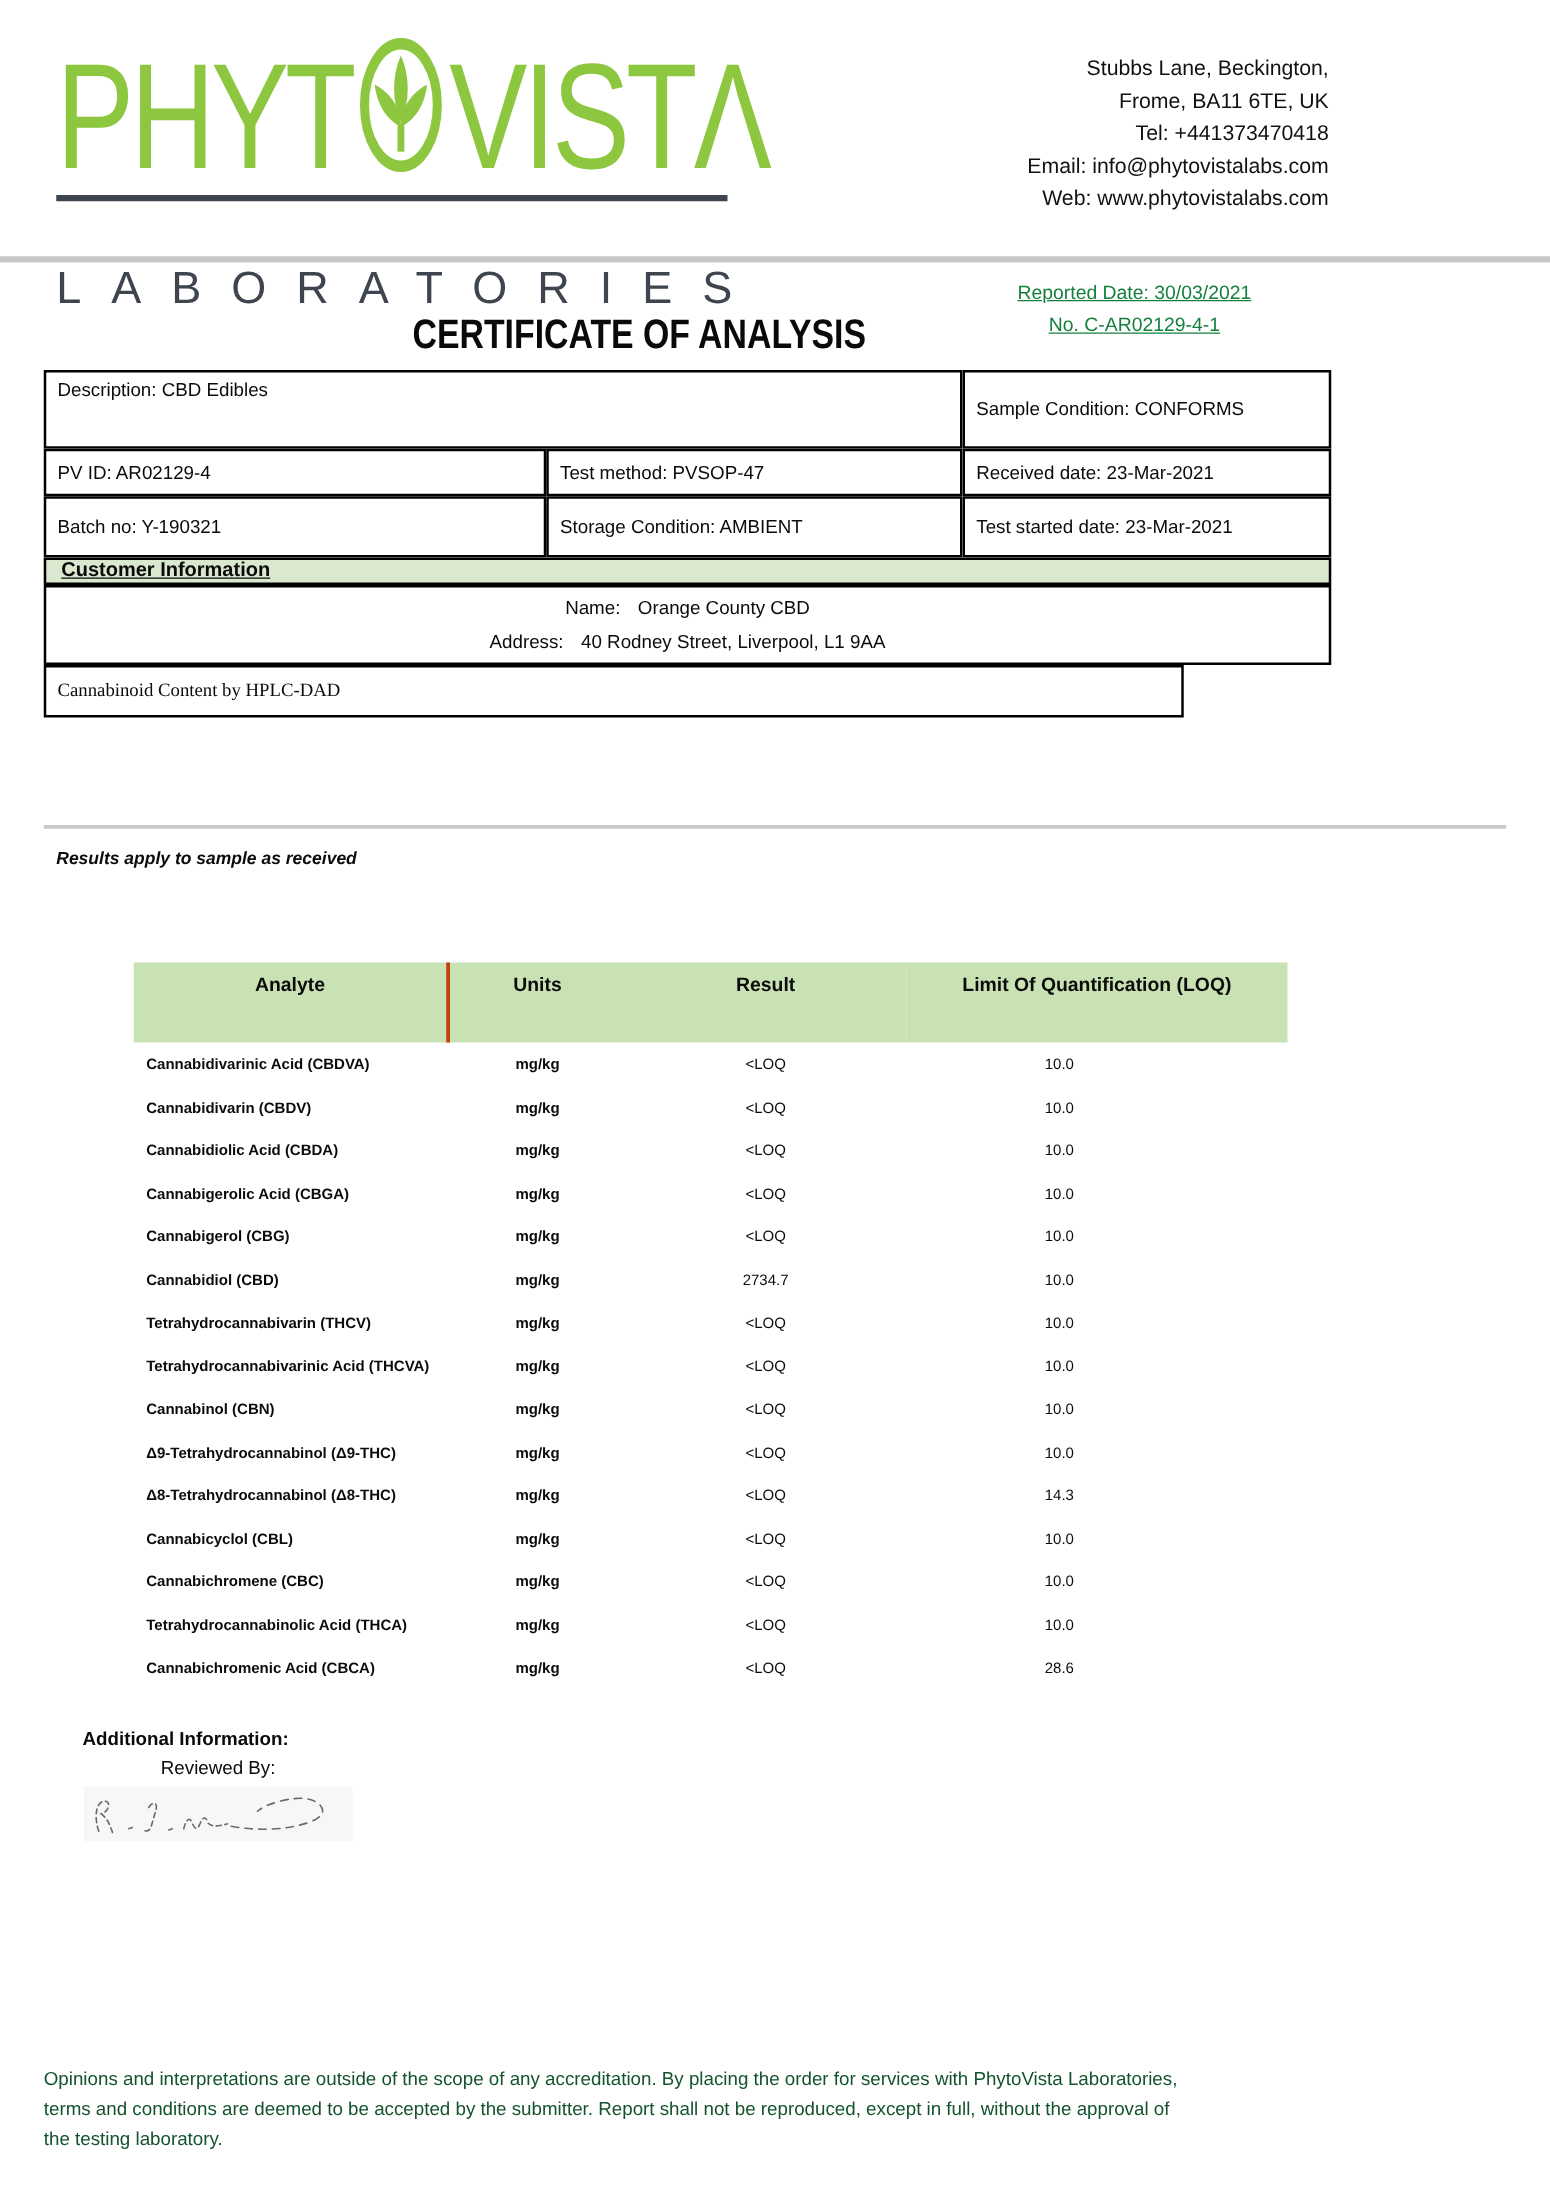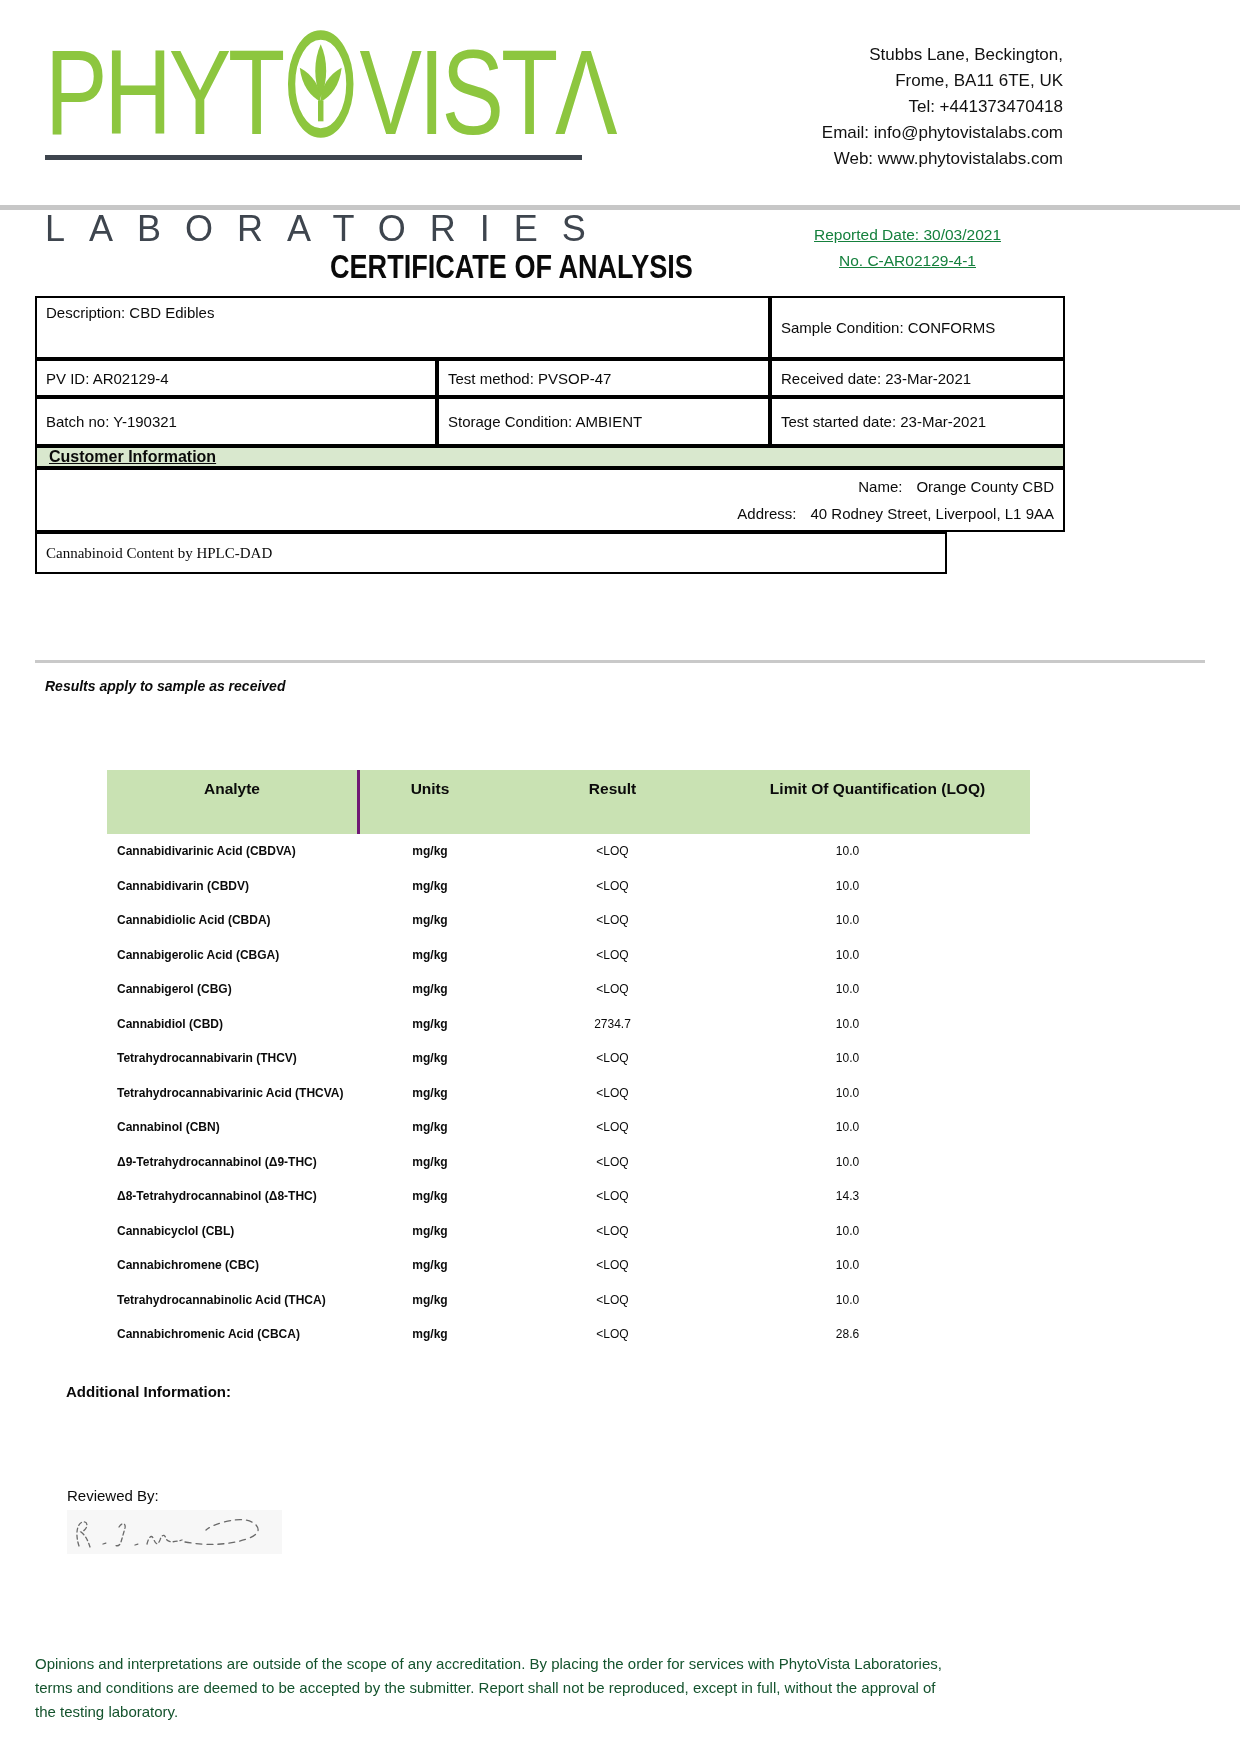--- a/index.html
+++ b/index.html
@@ -31,42 +31,42 @@
   .irow{display:flex;}
   .icell{border:2px solid #000;background:#fff;padding:0 9px;display:flex;align-items:center;}
   .row1{height:63px;}
   .row1 .desc{width:735px;align-items:flex-start;padding-top:6px;}
   .row1 .cond{width:295px;}
   .row2{height:38px;}
   .row3{height:49px;}
   .c1{width:402px;}
   .c2{width:333px;}
   .c3{width:295px;}
-  .box-customer{height:64px;width:1030px;flex-direction:column;align-items:flex-end;justify-content:space-between;padding:8px 9px;display:flex;border:2px solid #000;background:#fff;}
+  .box-customer{height:64px;width:1030px;flex-direction:column;align-items:center;justify-content:space-between;padding:8px 9px;display:flex;border:2px solid #000;background:#fff;}
   .kv{display:flex;}
   .kv .k{margin-right:14px;}
   .box-method{height:42px;width:912px;display:flex;align-items:center;border:2px solid #000;background:#fff;padding:0 9px;font-family:Liberation Serif, serif;}
 
   
   .pre-results-rule{position:absolute;left:35px;top:660px;width:1170px;height:3px;background:#c9c9c9;}
   .results-note{position:absolute;left:45px;top:678px;font-size:14px;font-weight:bold;font-style:italic;}
 
   .results{position:absolute;left:107px;top:770px;width:923px;}
   .rhead{display:grid;grid-template-columns:253px 140px 225px 305px;height:64px;}
   .rhead .hcell{background:#c9e2b3;font-weight:bold;font-size:15.5px;display:flex;justify-content:center;align-items:flex-start;padding-top:10px;box-sizing:border-box;}
-  .rhead .hcell.first{border-right:3px solid #701a75;}
+  .rhead .hcell.first{border-right:3px solid #c2410c;}
   .trow{display:grid;grid-template-columns:253px 140px 225px 305px;height:34.5px;align-items:center;font-size:12px;}
   .trow .a{padding-left:10px;font-weight:bold;}
   .trow .u{text-align:center;font-weight:bold;}
   .trow .r{text-align:center;}
   .trow .l{text-align:center;padding-right:60px;}
 
   
   .additional{position:absolute;left:66px;top:1383px;font-size:15px;font-weight:bold;}
-  .signoff{position:absolute;left:67px;top:1487px;font-size:15px;}
+  .signoff{position:absolute;left:67px;top:1406px;font-size:15px;text-align:center;}
   .reviewed{margin-bottom:6px;}
   .sig-box{width:215px;height:44px;background:#f7f7f7;}
   .sign-name{margin-top:8px;line-height:22px;}
   .footer{position:absolute;left:35px;top:1652px;width:1180px;font-size:15px;line-height:24px;color:#14532d;}
 </style>
 </head>
 <body>
 
 <div class="logo-block">
   <div class="logo-row">

